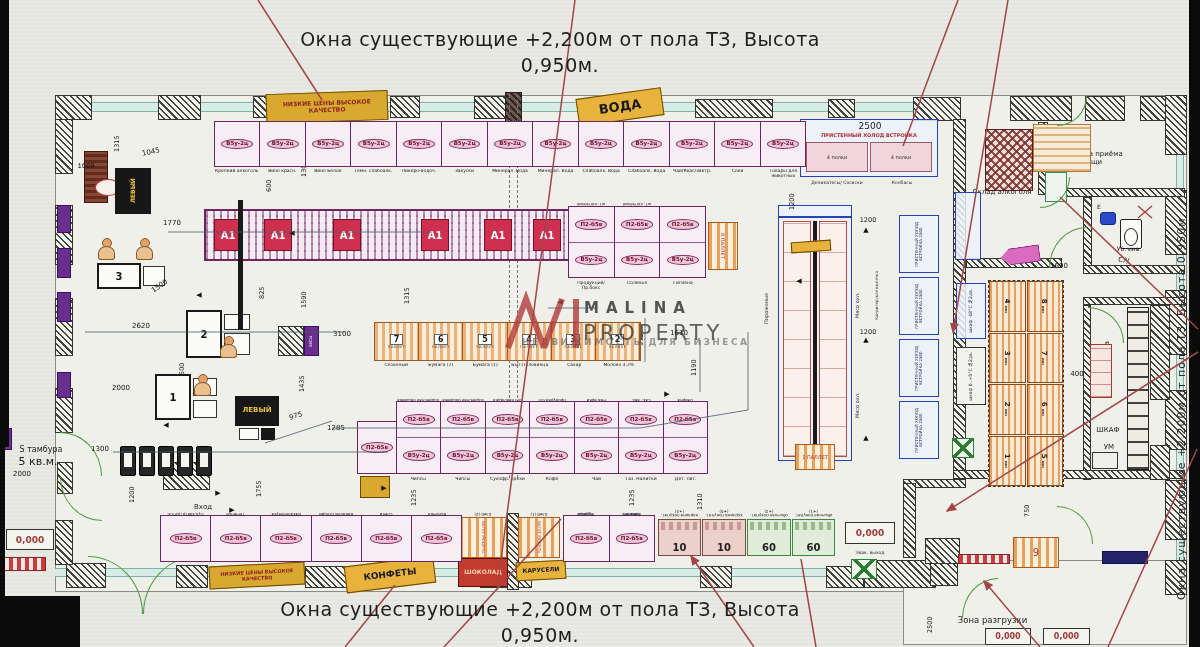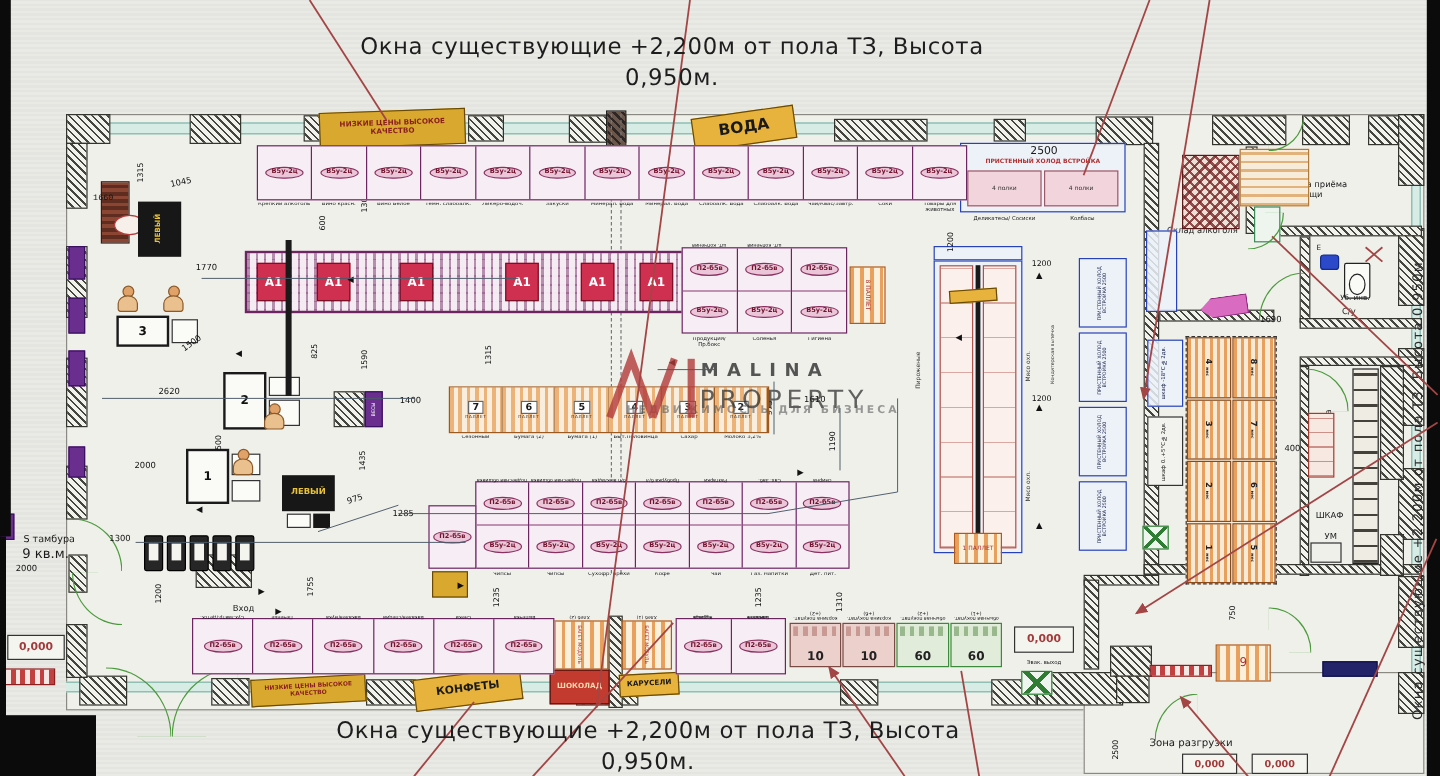--- a/index.html
+++ b/index.html
@@ -282,21 +282,21 @@
       </div>
       <div class="abs person" style="left: 220px; top: 336px; width: 16px; height: 22px;">
         <i class="ph"></i>
         <i class="pb"></i>
       </div>
       <div class="abs person" style="left: 194px; top: 374px; width: 16px; height: 22px;">
         <i class="ph"></i>
         <i class="pb"></i>
       </div>
       <div class="abs lbl" style="left: 10px; top: 445px; width: 62px; height: 11px; font-size: 8px;">S тамбура</div>
-      <div class="abs lbl" style="left: 6px; top: 456px; width: 64px; height: 15px; font-size: 11px;">9 кв.м.</div>
+      <div class="abs lbl" style="left: 6px; top: 456px; width: 64px; height: 15px; font-size: 11px;">5 кв.м.</div>
       <div class="abs lbl" style="left: 186px; top: 503px; width: 34px; height: 10px; font-size: 7px;">Вход</div>
       <div class="abs yellowBox2" style="left: 360px; top: 476px; width: 30px; height: 22px;"></div>
       <div class="abs arcQ2" style="left: 60px; top: 432px; width: 42px; height: 44px;"></div>
       <div class="abs arcQ3" style="left: 60px; top: 477px; width: 42px; height: 44px;"></div>
       <div class="abs arcQ2" style="left: 88px; top: 556px; width: 55px; height: 58px;"></div>
       <div class="abs arcQ1" style="left: 143px; top: 556px; width: 55px; height: 58px;"></div>
       <div class="abs arcQ4" style="left: 1040px; top: 177px; width: 30px; height: 31px;"></div>
       <div class="abs arcQ1" style="left: 1049px; top: 227px; width: 38px; height: 41px;"></div>
       <div class="abs arcQ4" style="left: 1057px; top: 96px; width: 30px; height: 30px;"></div>
       <div class="abs arcQ2" style="left: 1088px; top: 307px; width: 36px; height: 36px;"></div>
@@ -305,21 +305,21 @@
       <div class="abs dim vtx" style="left: 114px; top: 126px; width: 10px; height: 36px; font-size: 6.5px;">1315</div>
       <div class="abs dim" style="left: 134px; top: 148px; width: 34px; height: 9px; font-size: 7px; transform: rotate(-12deg);">1045</div>
       <div class="abs dim" style="left: 70px; top: 162px; width: 32px; height: 9px; font-size: 7px; font-family: Liberation Mono, monospace;">1660</div>
       <div class="abs dim vtx" style="left: 301px; top: 153px; width: 10px; height: 32px; font-size: 6.5px;">1300</div>
       <div class="abs dim vtx" style="left: 266px; top: 174px; width: 10px; height: 24px; font-size: 6.5px;">600</div>
       <div class="abs dim" style="left: 156px; top: 219px; width: 32px; height: 9px; font-size: 7px;">1770</div>
       <div class="abs dim vtx" style="left: 259px; top: 280px; width: 10px; height: 26px; font-size: 6.5px;">825</div>
       <div class="abs dim vtx" style="left: 301px; top: 286px; width: 10px; height: 28px; font-size: 6.5px;">1590</div>
       <div class="abs dim vtx" style="left: 299px; top: 370px; width: 10px; height: 28px; font-size: 6.5px;">1435</div>
       <div class="abs dim vtx" style="left: 404px; top: 282px; width: 10px; height: 28px; font-size: 6.5px;">1315</div>
-      <div class="abs dim" style="left: 326px; top: 330px; width: 32px; height: 9px; font-size: 7px;">1400</div>
+      <div class="abs dim" style="left: 326px; top: 330px; width: 32px; height: 9px; font-size: 7px;">3100</div>
       <div class="abs dim" style="left: 124px; top: 322px; width: 34px; height: 9px; font-size: 7px;">2620</div>
       <div class="abs dim" style="left: 144px; top: 282px; width: 32px; height: 9px; font-size: 7px; transform: rotate(-35deg);">1500</div>
       <div class="abs dim vtx" style="left: 179px; top: 358px; width: 10px; height: 22px; font-size: 6.5px;">500</div>
       <div class="abs dim" style="left: 104px; top: 384px; width: 34px; height: 9px; font-size: 7px;">2000</div>
       <div class="abs dim" style="left: 5px; top: 470px; width: 34px; height: 9px; font-size: 7px;">2000</div>
       <div class="abs dim" style="left: 84px; top: 445px; width: 32px; height: 9px; font-size: 7px;">1300</div>
       <div class="abs dim" style="left: 283px; top: 412px; width: 26px; height: 9px; font-size: 7px; transform: rotate(-18deg);">975</div>
       <div class="abs dim" style="left: 320px; top: 424px; width: 32px; height: 9px; font-size: 7px;">1285</div>
       <div class="abs dim vtx" style="left: 256px; top: 474px; width: 10px; height: 30px; font-size: 6.5px;">1755</div>
       <div class="abs dim vtx" style="left: 129px; top: 481px; width: 10px; height: 28px; font-size: 6.5px;">1200</div>

